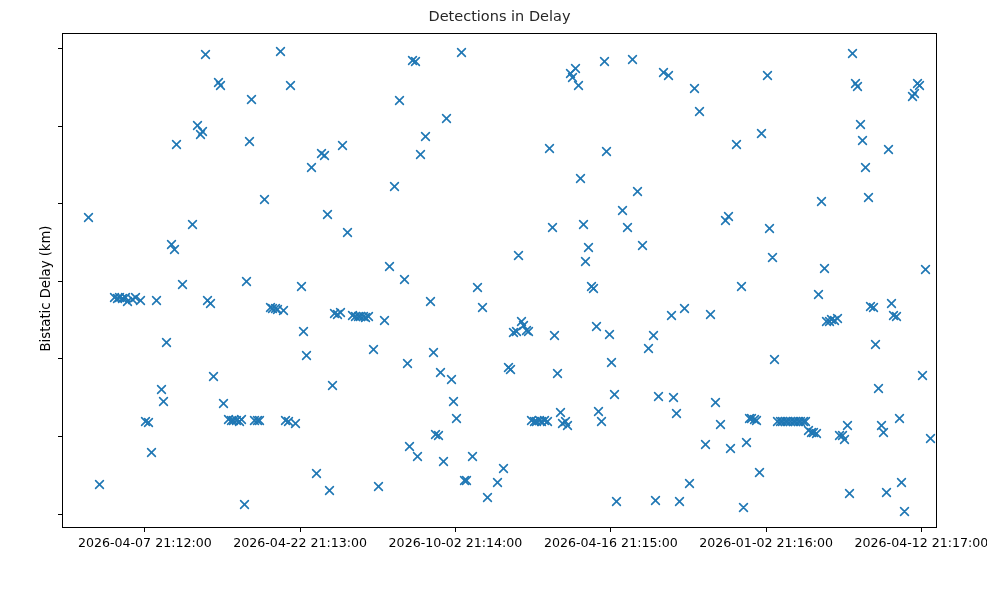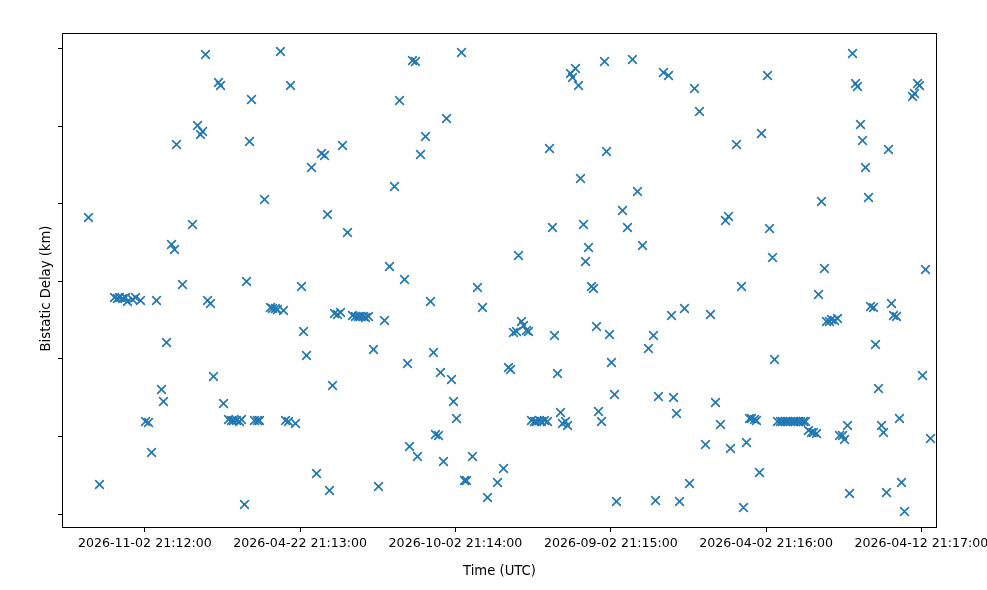--- a/index.html
+++ b/index.html
@@ -94,44 +94,44 @@
     color: #000000;
     white-space: nowrap;
   }
   .ytick-holder, .xtick-holder { position: absolute; left:0; top:0; }
 </style>
 </head>
 <body>
 
 <div id="figure">
 
+  <div class="fig-title">Detections in Delay</div>
 
   <div class="ylabel">Bistatic Delay (km)</div>
-  <div class="xlabel">Time (UTC)</div>
 
   <div class="ytick-holder" id="ytick-holder">
       <div class="ytick-mark" style="top: 513.534px;"></div>
       <div class="ytick-mark" style="top: 435.948px;"></div>
       <div class="ytick-mark" style="top: 358.362px;"></div>
       <div class="ytick-mark" style="top: 280.776px;"></div>
       <div class="ytick-mark" style="top: 203.19px;"></div>
       <div class="ytick-mark" style="top: 125.603px;"></div>
       <div class="ytick-mark" style="top: 48.0172px;"></div>
     </div>
   <div class="xtick-holder" id="xtick-holder">
       <div class="xtick-mark" style="left: 144.34px;"></div>
-      <div class="xtick-label" style="left: 144.84px;">2026-11-02 21:12:00</div>
+      <div class="xtick-label" style="left: 144.84px;">2026-04-07 21:12:00</div>
       <div class="xtick-mark" style="left: 299.666px;"></div>
       <div class="xtick-label" style="left: 300.166px;">2026-04-22 21:13:00</div>
       <div class="xtick-mark" style="left: 454.991px;"></div>
       <div class="xtick-label" style="left: 455.491px;">2026-10-02 21:14:00</div>
       <div class="xtick-mark" style="left: 610.317px;"></div>
-      <div class="xtick-label" style="left: 610.817px;">2026-09-02 21:15:00</div>
+      <div class="xtick-label" style="left: 610.817px;">2026-04-16 21:15:00</div>
       <div class="xtick-mark" style="left: 765.642px;"></div>
-      <div class="xtick-label" style="left: 766.142px;">2026-04-02 21:16:00</div>
+      <div class="xtick-label" style="left: 766.142px;">2026-01-02 21:16:00</div>
       <div class="xtick-mark" style="left: 920.967px;"></div>
       <div class="xtick-label" style="left: 921.467px;">2026-04-12 21:17:00</div>
     </div>
 
   <div id="plot-area">
       <div class="marker" style="left: 25.89px; top: 183.88px;">
         <svg width="11" height="11" viewBox="0 0 11 11">
           <path d="M1.6 1.6 L9.4 9.4 M9.4 1.6 L1.6 9.4" stroke="#1f77b4" stroke-width="1.6" stroke-linecap="round" fill="none"></path>
         </svg>
       </div>

